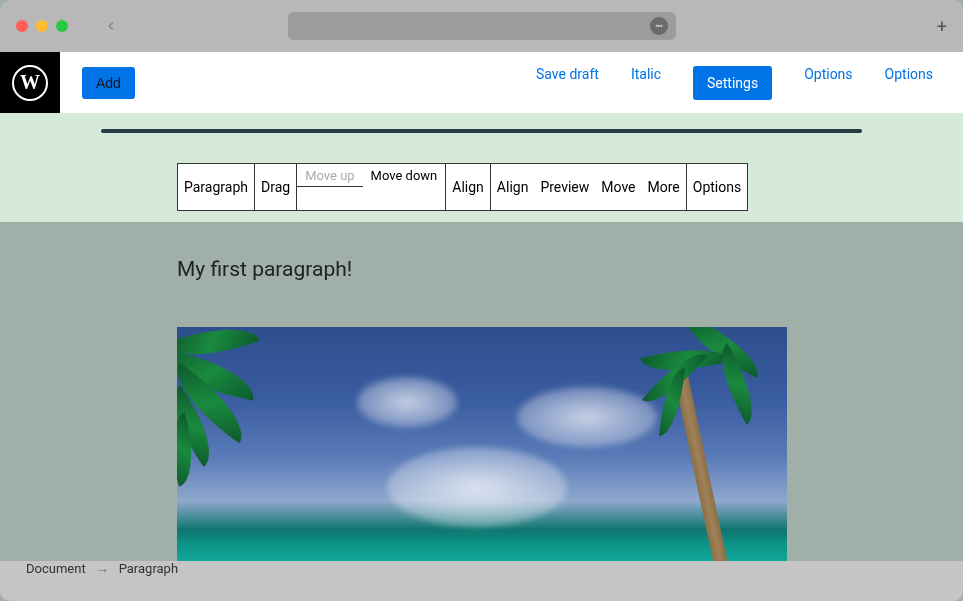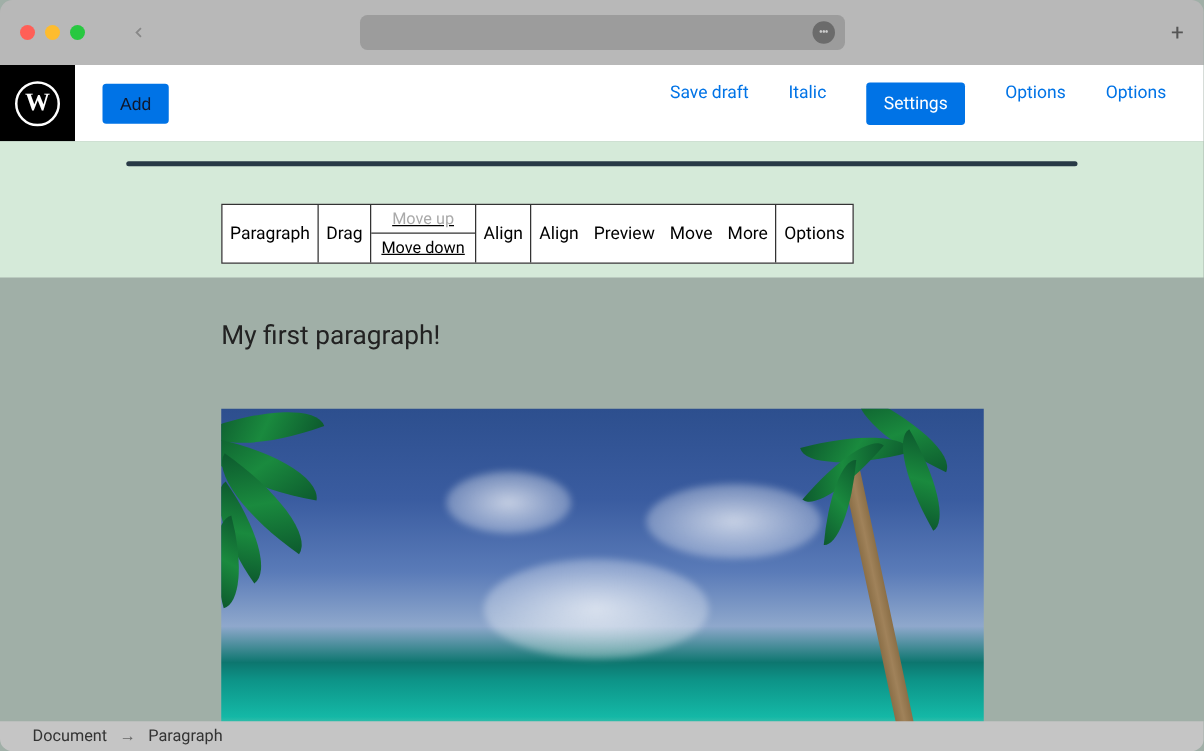--- a/index.html
+++ b/index.html
@@ -23,38 +23,38 @@
     .header-right { margin-left: auto; display: flex; gap: 32px; align-items: flex-start; padding-right: 30px; }
     .header-link { color: #0073e6; font-size: 14px; cursor: pointer; }
     .publish-btn { background: #0073e6; color: #fff; padding: 9px 14px; border-radius: 3px; font-size: 14px; cursor: pointer; }
     
     .editor-top { background: #d5ead9; height: 109px; position: relative; }
     .title-line { position: absolute; top: 16px; left: 101px; right: 101px; height: 4px; background: #283a46; border-radius: 2px; }
     
     .block-toolbar { position: absolute; top: 50px; left: 177px; display: flex; background: #fff; border: 1px solid #333; font-size: 14px; }
     .toolbar-cell { border-right: 1px solid #333; display: flex; align-items: center; justify-content: center; padding: 0 6px; height: 46px; cursor: pointer; }
     .toolbar-cell.nb { border-right: none; }
-    .toolbar-col { display: flex; flex-direction: column; border-right: 1px solid #333; text-decoration: underline; }
+    .toolbar-col { display: flex; flex-direction: row; border-right: 1px solid #333; }
     .toolbar-col > div { height: 23px; display: flex; align-items: center; justify-content: center; padding: 0 8px; font-size: 13px; cursor: pointer; }
     .toolbar-col > div:first-child { border-bottom: 1px solid #333; color: #aaa; }
     
     .content-area { position: absolute; top: 222px; left: 177px; right: 177px; margin-top: 35px; }
     .paragraph-text { font-size: 21px; color: #222; margin-bottom: 46px; }
     
     .beach-image { width: 610px; height: 290px; position: relative; overflow: hidden; background: linear-gradient(to bottom, #2d4f8e 0%, #3a5ca0 25%, #5a7bb8 45%, #8fa8cc 60%, #0d766f 70%, #0d9488 75%, #14b8a6 85%, #e8dcc0 95%, #f0e5ca 100%); }
     .cloud { position: absolute; background: radial-gradient(ellipse, rgba(255,255,255,0.7), rgba(255,255,255,0.1)); border-radius: 50%; filter: blur(3px); }
     .c1 { width: 180px; height: 80px; left: 210px; top: 120px; }
     .c2 { width: 140px; height: 60px; left: 340px; top: 60px; }
     .c3 { width: 100px; height: 50px; left: 180px; top: 50px; }
     .palm-left { position: absolute; top: -10px; left: -30px; width: 160px; height: 200px; }
     .palm-right { position: absolute; top: -10px; right: -10px; width: 160px; height: 290px; }
     .frond { position: absolute; background: linear-gradient(135deg, #0d5a2e, #1a8a3e, #0d5a2e); border-radius: 0 100% 0 100%; }
     .trunk { position: absolute; width: 14px; background: linear-gradient(to right, #8b6f47, #a0825a, #8b6f47); border-radius: 7px; }
     
-    .breadcrumb { position: absolute; bottom: 0; left: 0; right: 0; height: 24px; background: #c5c5c5; display: flex; align-items: center; padding: 0 26px; font-size: 13px; color: #333; gap: 10px; border-bottom-left-radius: 10px; border-bottom-right-radius: 10px; }
+    .breadcrumb { position: absolute; bottom: 0; left: 0; right: 0; height: 40px; background: #c5c5c5; display: flex; padding: 0 26px; font-size: 13px; color: #333; gap: 10px; border-bottom-left-radius: 10px; border-bottom-right-radius: 10px; }
     .breadcrumb .arrow { color: #666; }
   </style>
 </head>
 <body>
 
 <div class="titlebar">
   <div class="traffic-lights">
     <div class="traffic-light tl-red"></div>
     <div class="traffic-light tl-yellow"></div>
     <div class="traffic-light tl-green"></div>

